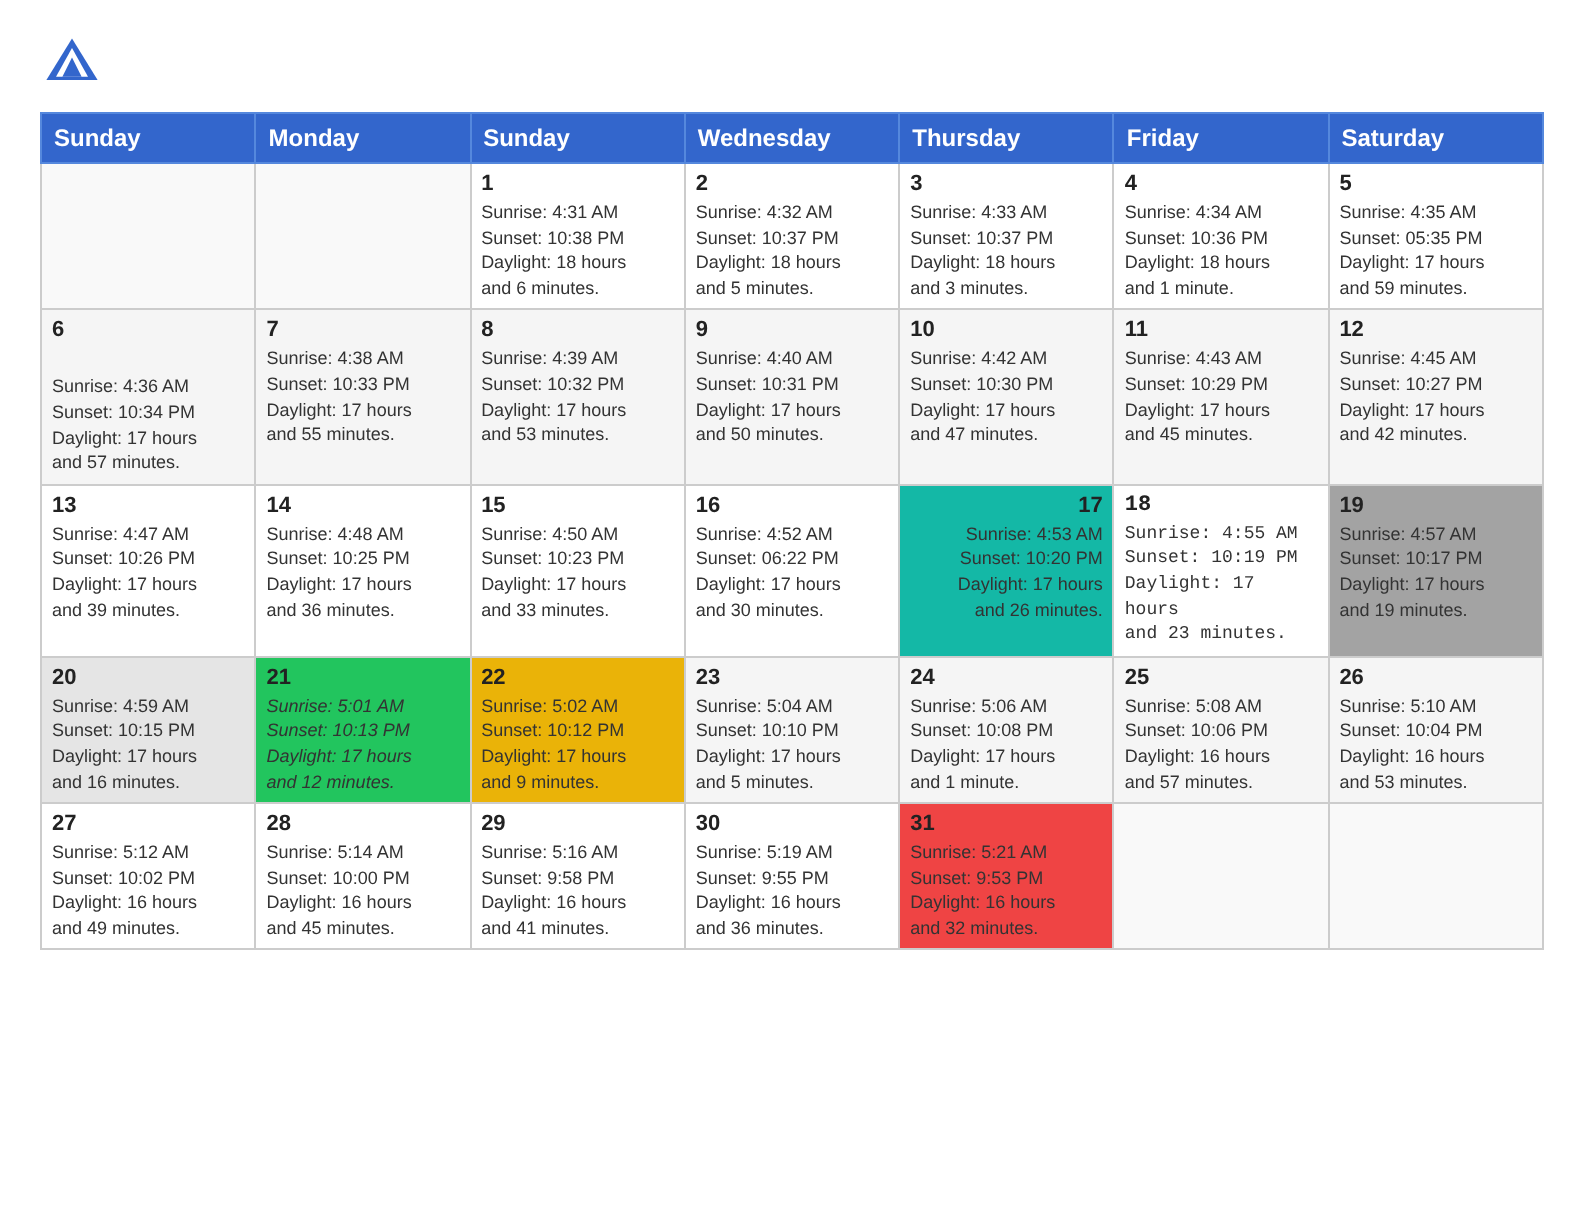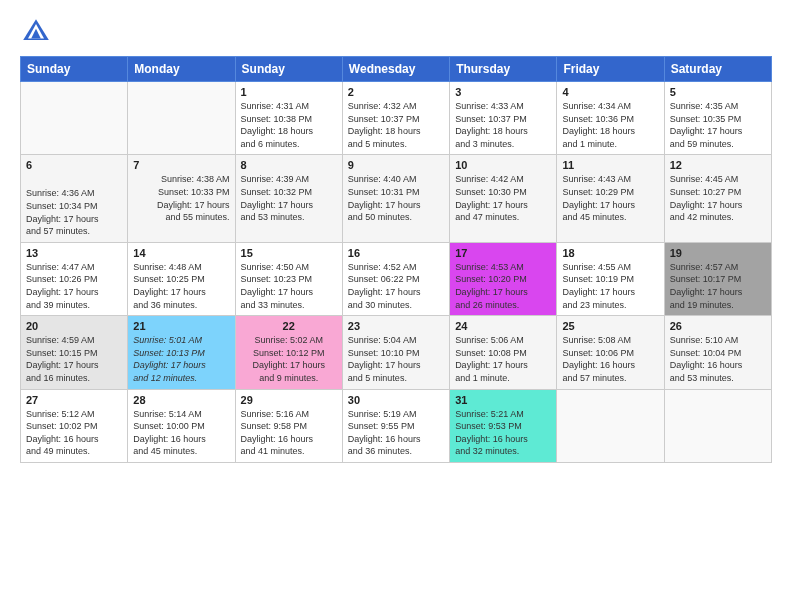--- a/index.html
+++ b/index.html
@@ -169,36 +169,36 @@
           <td style="background: rgb(255, 255, 255);">
             <span class="day-number">4</span>
             <div class="day-info" style="white-space: pre-line;">Sunrise: 4:34 AM
 Sunset: 10:36 PM
 Daylight: 18 hours
 and 1 minute.</div>
           </td>
           <td style="background: rgb(255, 255, 255);">
             <span class="day-number">5</span>
             <div class="day-info" style="white-space: pre-line;">Sunrise: 4:35 AM
-Sunset: 10:35 PM
+Sunset: 05:35 PM
 Daylight: 17 hours
 and 59 minutes.</div>
           </td>
         </tr>
         <tr>
           <td style="background: rgb(245, 245, 245);">
             <span class="day-number">6</span>
             <div class="day-info" style="white-space: pre-line; margin-top: 16px;">Sunrise: 4:36 AM
 Sunset: 10:34 PM
 Daylight: 17 hours
 and 57 minutes.</div>
           </td>
           <td style="background: rgb(245, 245, 245);">
             <span class="day-number">7</span>
-            <div class="day-info" style="white-space: pre-line; text-align: right;">Sunrise: 4:38 AM
+            <div class="day-info" style="white-space: pre-line;">Sunrise: 4:38 AM
 Sunset: 10:33 PM
 Daylight: 17 hours
 and 55 minutes.</div>
           </td>
           <td style="background: rgb(245, 245, 245);">
             <span class="day-number">8</span>
             <div class="day-info" style="white-space: pre-line;">Sunrise: 4:39 AM
 Sunset: 10:32 PM
 Daylight: 17 hours
 and 53 minutes.</div>
@@ -254,28 +254,28 @@
 Daylight: 17 hours
 and 33 minutes.</div>
           </td>
           <td style="background: rgb(255, 255, 255);">
             <span class="day-number">16</span>
             <div class="day-info" style="white-space: pre-line;">Sunrise: 4:52 AM
 Sunset: 06:22 PM
 Daylight: 17 hours
 and 30 minutes.</div>
           </td>
-          <td style="background: #d946ef;">
+          <td style="background: #14b8a6; text-align: right;">
             <span class="day-number">17</span>
             <div class="day-info" style="white-space: pre-line;">Sunrise: 4:53 AM
 Sunset: 10:20 PM
 Daylight: 17 hours
 and 26 minutes.</div>
           </td>
-          <td style="background: rgb(255, 255, 255);">
+          <td style="background: rgb(255, 255, 255); font-family: Liberation Mono, monospace;">
             <span class="day-number">18</span>
             <div class="day-info" style="white-space: pre-line;">Sunrise: 4:55 AM
 Sunset: 10:19 PM
 Daylight: 17 hours
 and 23 minutes.</div>
           </td>
           <td style="background: #a3a3a3;">
             <span class="day-number">19</span>
             <div class="day-info" style="white-space: pre-line;">Sunrise: 4:57 AM
 Sunset: 10:17 PM
@@ -284,28 +284,28 @@
           </td>
         </tr>
         <tr>
           <td style="background: #e5e5e5;">
             <span class="day-number">20</span>
             <div class="day-info" style="white-space: pre-line;">Sunrise: 4:59 AM
 Sunset: 10:15 PM
 Daylight: 17 hours
 and 16 minutes.</div>
           </td>
-          <td style="background: #7dd3fc;">
+          <td style="background: #22c55e;">
             <span class="day-number">21</span>
             <div class="day-info" style="white-space: pre-line; font-style: italic;">Sunrise: 5:01 AM
 Sunset: 10:13 PM
 Daylight: 17 hours
 and 12 minutes.</div>
           </td>
-          <td style="background: #f9a8d4; text-align: center;">
+          <td style="background: #eab308;">
             <span class="day-number">22</span>
             <div class="day-info" style="white-space: pre-line;">Sunrise: 5:02 AM
 Sunset: 10:12 PM
 Daylight: 17 hours
 and 9 minutes.</div>
           </td>
           <td style="background: rgb(245, 245, 245);">
             <span class="day-number">23</span>
             <div class="day-info" style="white-space: pre-line;">Sunrise: 5:04 AM
 Sunset: 10:10 PM
@@ -356,21 +356,21 @@
 Daylight: 16 hours
 and 41 minutes.</div>
           </td>
           <td style="background: rgb(255, 255, 255);">
             <span class="day-number">30</span>
             <div class="day-info" style="white-space: pre-line;">Sunrise: 5:19 AM
 Sunset: 9:55 PM
 Daylight: 16 hours
 and 36 minutes.</div>
           </td>
-          <td style="background: #5eead4;">
+          <td style="background: #ef4444;">
             <span class="day-number">31</span>
             <div class="day-info" style="white-space: pre-line;">Sunrise: 5:21 AM
 Sunset: 9:53 PM
 Daylight: 16 hours
 and 32 minutes.</div>
           </td>
           <td class="empty-cell"></td>
           <td class="empty-cell"></td>
         </tr>
       </tbody>

